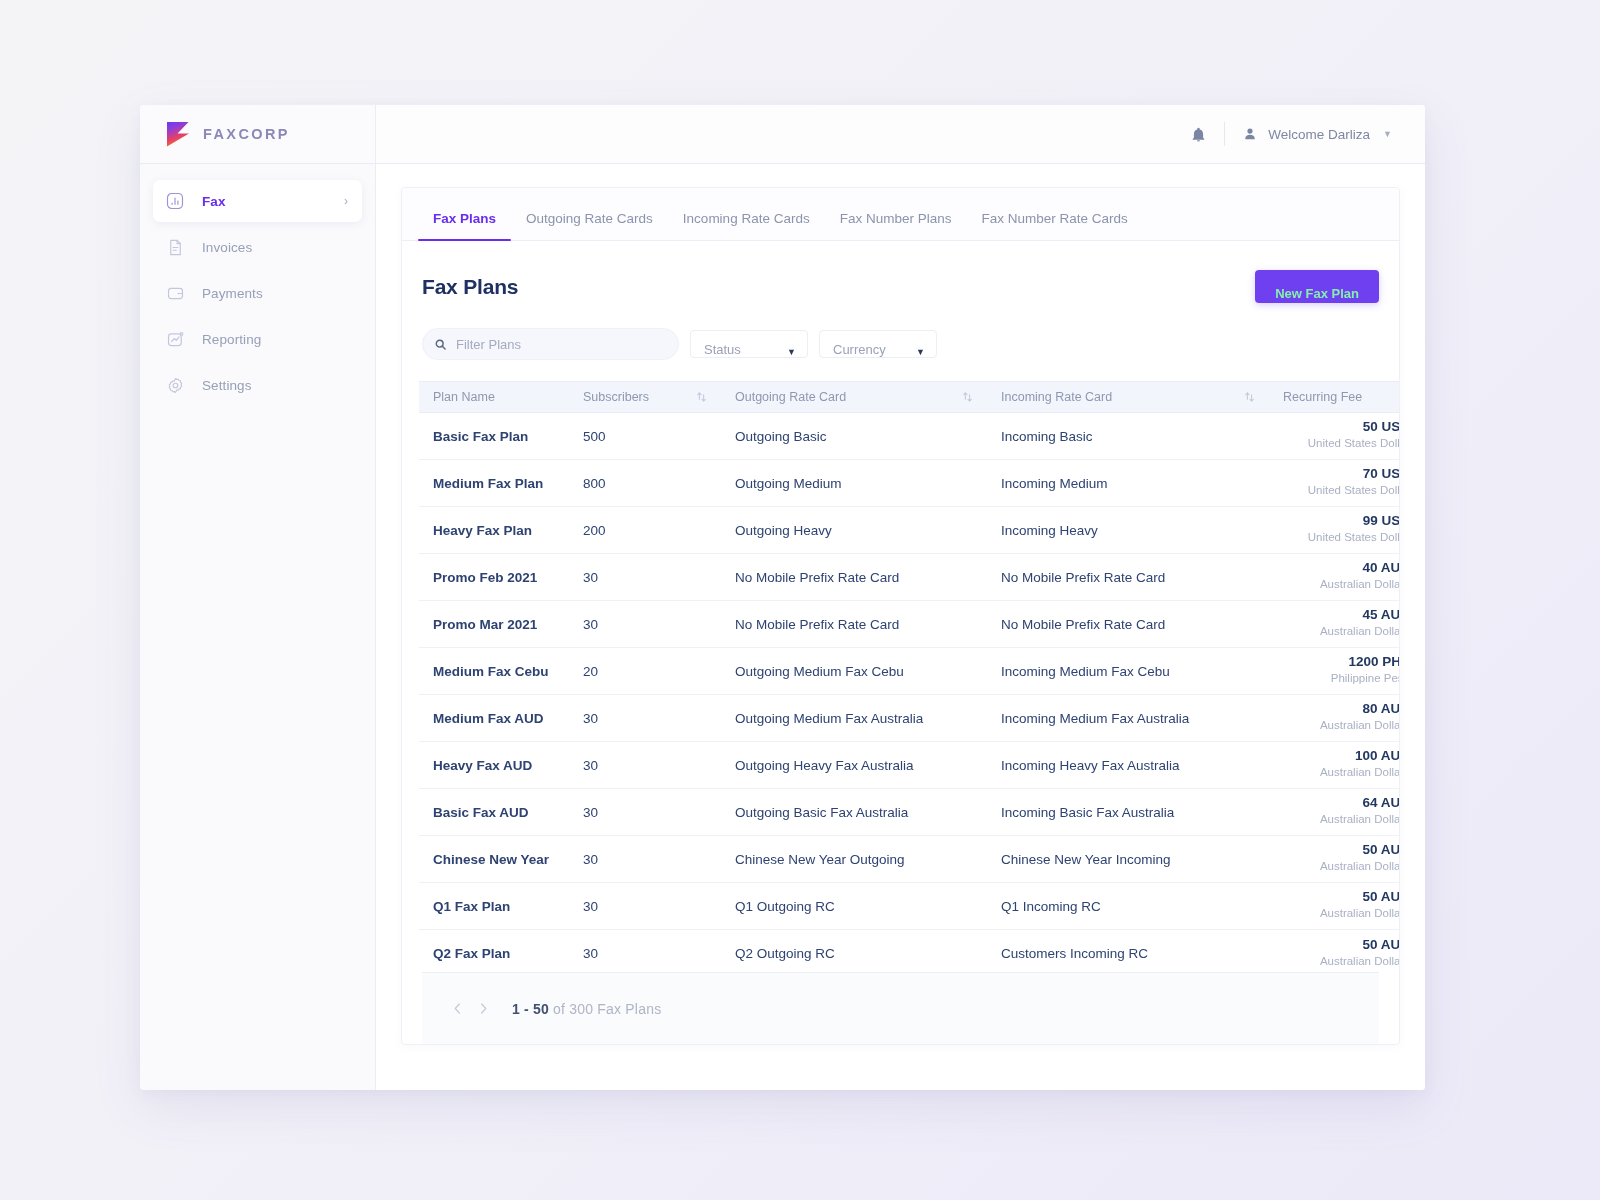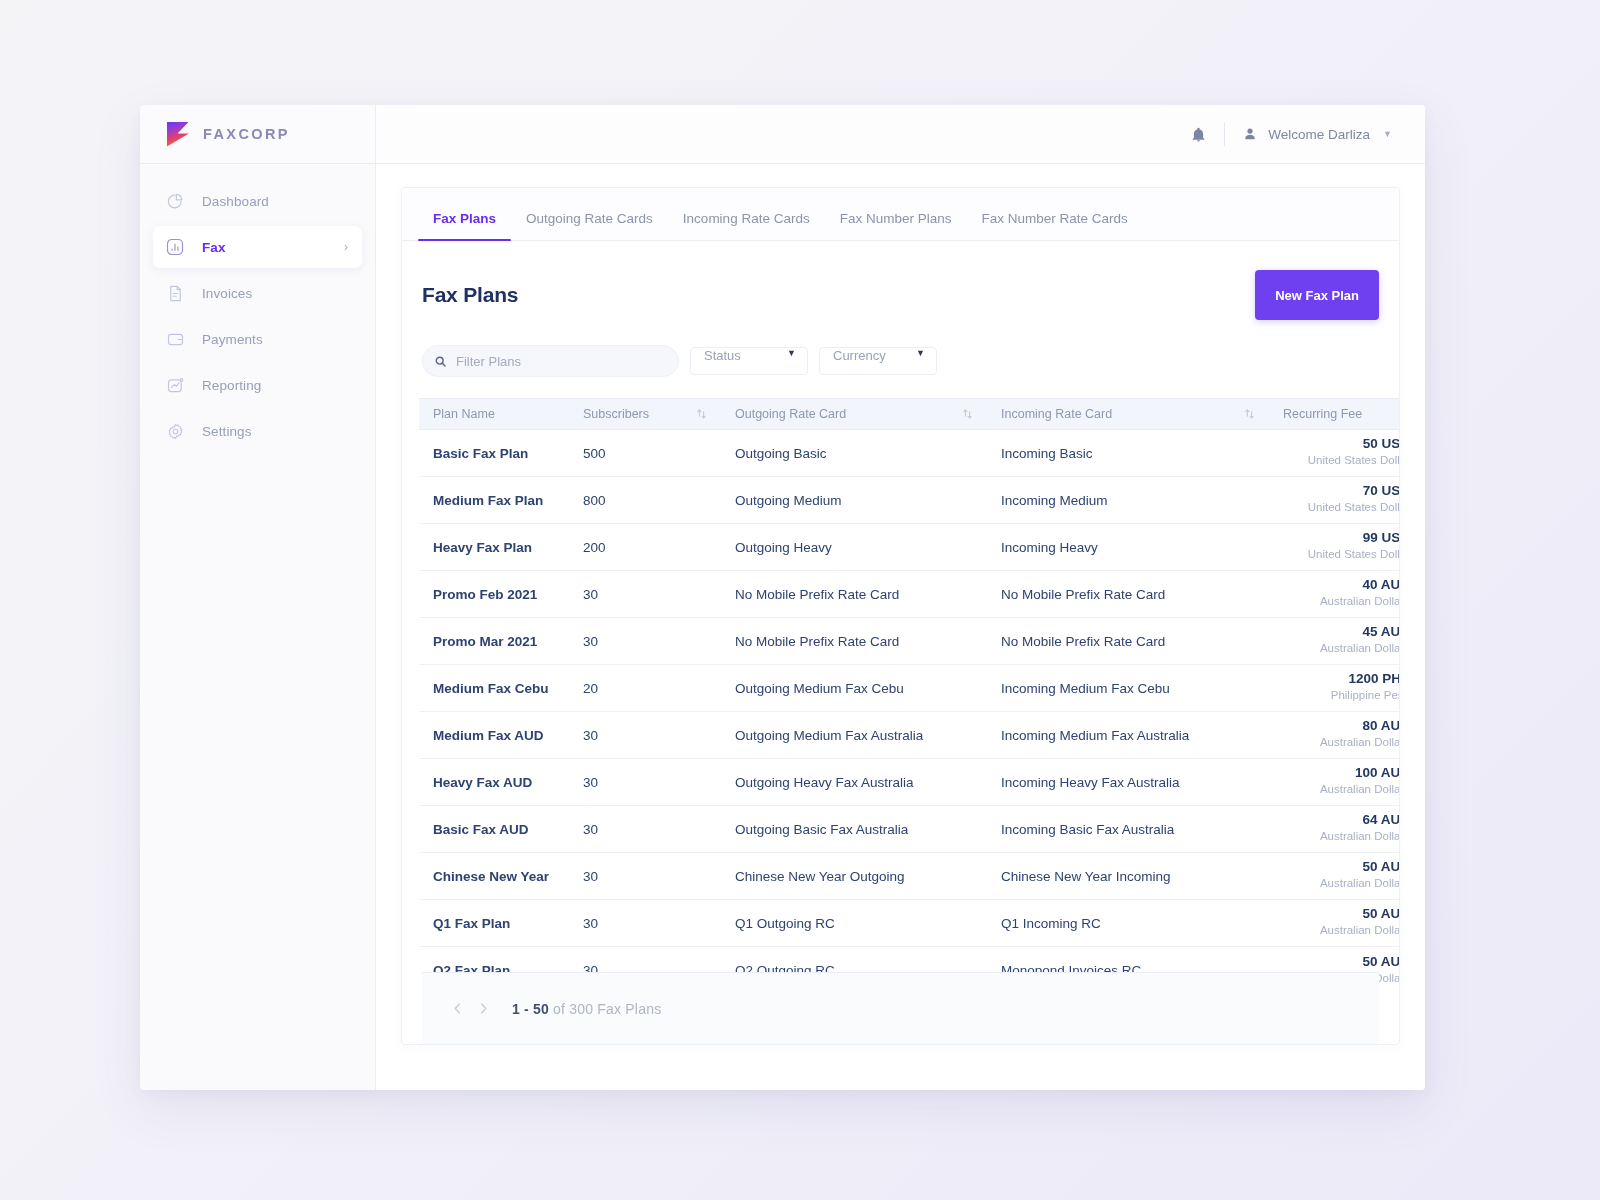--- a/index.html
+++ b/index.html
@@ -225,27 +225,27 @@
     padding: 0 3px;
   }
   .page-title {
     font-size: 21px;
     font-weight: bold;
     color: #1f3063;
     letter-spacing: -.2px;
   }
   .primary-btn {
     background: #6e40f0;
-    color: #ffffff;
+    color: #86efac;
     border: none;
     border-radius: 4px;
     font-family: inherit;
     font-size: 13px;
     font-weight: bold;
-    height: 50px;
+    height: 33px;
     padding: 16px 20px;
     cursor: pointer;
     box-shadow: 0 2px 7px rgba(110, 64, 240, 0.26);
   }
 
   
   .filters {
     display: flex;
     align-items: center;
     margin-top: 25px;
@@ -276,21 +276,21 @@
   }
   .search-box input::placeholder { color: #a3abbf; }
 
   .select {
     height: 28px;
     min-width: 118px;
     border: 1px solid #eceef6;
     border-radius: 4px;
     background: #ffffff;
     display: flex;
-    align-items: flex-start;
+    align-items: flex-end;
     justify-content: space-between;
     padding: 0 11px 0 13px;
     font-size: 13px;
     color: #9aa2b8;
     cursor: pointer;
   }
   .select .caret { color: #2e3a5c; font-size: 9px; margin-left: 22px; }
 
   
   .table-wrap {
@@ -381,29 +381,20 @@
 
     <div class="brand">
       <div class="brand-logo">
         <div class="flag"></div>
       </div>
       <div class="brand-name">FAXCORP</div>
     </div>
 
     <nav class="nav">
 
-      <div class="nav-item">
-        <span class="nav-icon">
-          <svg width="19" height="19" viewBox="0 0 24 24" fill="none" stroke="currentColor" stroke-width="1.5" stroke-linecap="round" stroke-linejoin="round">
-            <path d="M11 4a8 8 0 1 0 8 8"></path>
-              <path d="M13 3v7h7a7 7 0 0 0-7-7z"></path>
-          </svg>
-        </span>
-        <span class="nav-label">Dashboard</span>
-      </div>
 
       <div class="nav-item active">
         <span class="nav-icon">
           <svg width="20" height="20" viewBox="0 0 24 24" fill="none" stroke="currentColor" stroke-width="1.4" stroke-linecap="round" stroke-linejoin="round">
             <rect x="3" y="3" width="18" height="18" rx="5"></rect>
             <line x1="8.5" y1="14.5" x2="8.5" y2="16"></line>
             <line x1="12" y1="8.5" x2="12" y2="16"></line>
             <line x1="15.5" y1="12" x2="15.5" y2="16"></line>
           </svg>
         </span>
@@ -686,21 +677,21 @@
                     <td>Q1 Incoming RC</td>
                     <td class="fee-cell">
                       <span class="fee-amt">50 AUD</span>
                       <span class="fee-cur">Australian Dollars</span>
                     </td>
                   </tr>
                   <tr>
                     <td class="plan-name">Q2 Fax Plan</td>
                     <td>30</td>
                     <td>Q2 Outgoing RC</td>
-                    <td>Monopond Invoices RC</td>
+                    <td>Customers Incoming RC</td>
                     <td class="fee-cell">
                       <span class="fee-amt">50 AUD</span>
                       <span class="fee-cur">Australian Dollars</span>
                     </td>
                   </tr>
                 </tbody>
             </table>
           </div>
 
           <div class="pagination">

